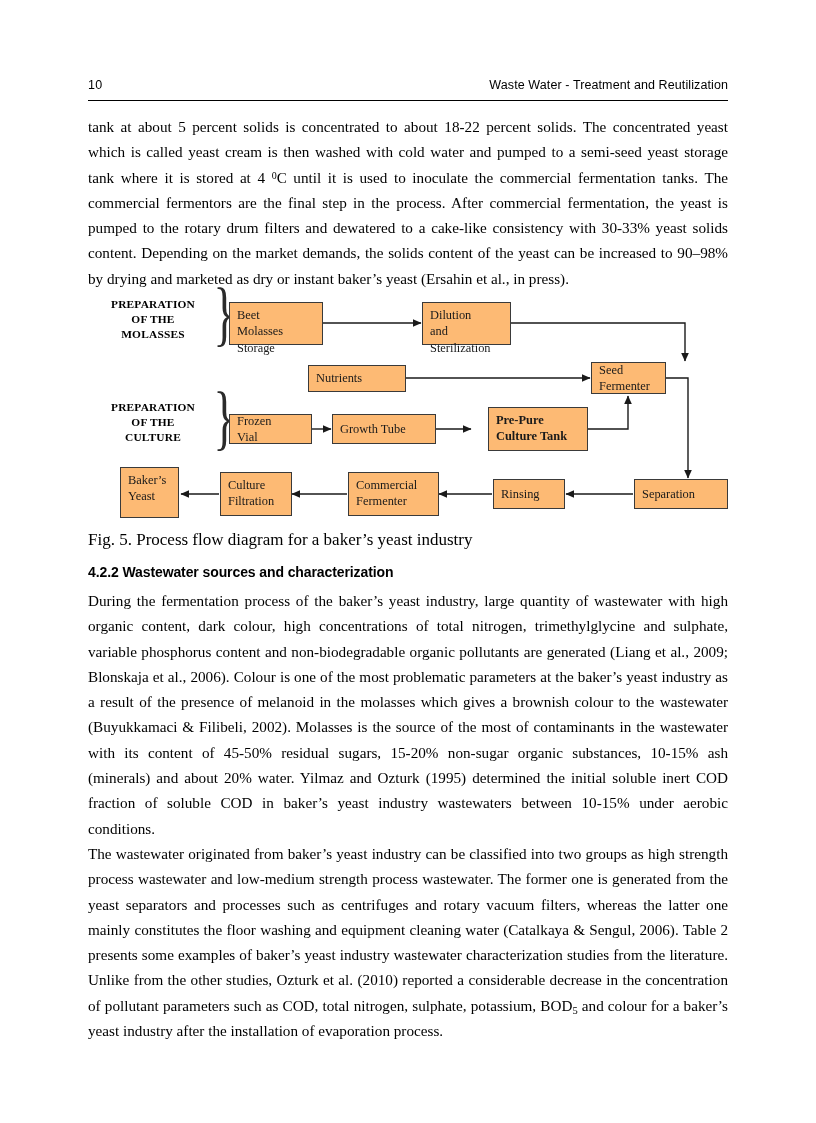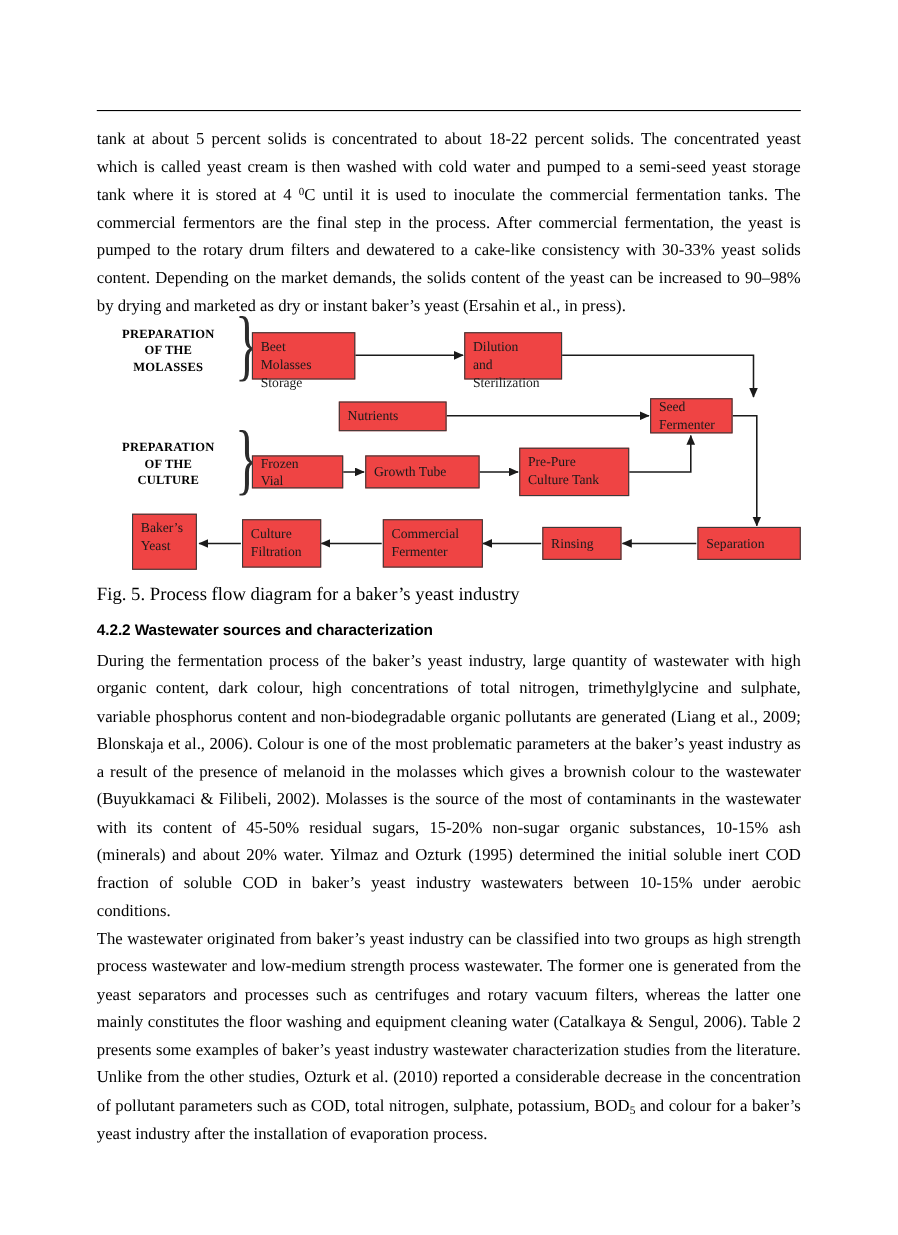--- a/index.html
+++ b/index.html
@@ -106,21 +106,21 @@
     text-align: center;
     letter-spacing: 0.2px;
     white-space: pre-line;
   }
   .grp-molasses { left: 4px; top: 14px; width: 122px; }
   .grp-culture  { left: 4px; top: 117px; width: 122px; }
 
   .node {
     position: absolute;
     border: 1.3px solid #3a3a3a;
-    background: #ef4444;
+    background: #fdba74;
     box-sizing: border-box;
     font-size: 12.4px;
     line-height: 16.4px;
     padding: 4px 19px 0 7px;
     color: #1a1a1a;
   }
   .node.center-v { display: flex; align-items: center; padding-top: 0; }
 
   .brace {
     position: absolute;
@@ -128,20 +128,24 @@
     font-weight: normal;
     color: #2b2b2b;
     line-height: 1;
   }
 </style>
 </head>
 <body>
 
 <div class="page">
 
+  <div class="header">
+    <span class="page-number">10</span>
+    <span class="book-title">Waste Water - Treatment and Reutilization</span>
+  </div>
   <div class="header-rule"></div>
 
   <div class="body-text para-1">tank at about 5 percent solids is concentrated to about 18-22 percent solids. The concentrated yeast which is called yeast cream is then washed with cold water and pumped to a semi-seed yeast storage tank where it is stored at 4 <span class="sup">0</span>C until it is used to inoculate the commercial fermentation tanks. The commercial fermentors are the final step in the process. After commercial fermentation, the yeast is pumped to the rotary drum filters and dewatered to a cake-like consistency with 30-33% yeast solids content. Depending on the market demands, the solids content of the yeast can be increased to 90–98% by drying and marketed as dry or instant baker’s yeast (Ersahin et al., in press).</div>
 
   <div class="diagram">
 
     <svg width="640" height="245" viewBox="0 0 640 245">
       <defs>
         <marker id="ah" markerWidth="9" markerHeight="8" refX="8.4" refY="4" orient="auto" markerUnits="userSpaceOnUse">
           <path d="M0,0 L9,4 L0,8 z" fill="#1a1a1a"></path>
@@ -188,21 +192,21 @@
     <div class="node" style="left:334px; top:19px; width:89px; height:43px;">Dilution and Sterilization</div>
 
     <div class="node center-v" style="left:220px; top:82px; width:98px; height:27px;">Nutrients</div>
 
     <div class="node center-v" style="left:503px; top:79px; width:75px; height:32px;">Seed Fermenter</div>
 
     <div class="node center-v" style="left:141px; top:131px; width:83px; height:30px;">Frozen Vial</div>
 
     <div class="node center-v" style="left:244px; top:131px; width:104px; height:30px;">Growth Tube</div>
 
-    <div class="node" style="left:384px; top:124px; width:100px; height:44px;">Pre-Pure Culture Tank</div>
+    <div class="node" style="left:400px; top:124px; width:100px; height:44px;font-weight:bold;">Pre-Pure Culture Tank</div>
 
     <div class="node center-v" style="left:546px; top:196px; width:94px; height:30px;">Separation</div>
 
     <div class="node center-v" style="left:405px; top:196px; width:72px; height:30px;">Rinsing</div>
 
     <div class="node" style="left:260px; top:189px; width:91px; height:44px;">Commercial Fermenter</div>
 
     <div class="node" style="left:132px; top:189px; width:72px; height:44px;">Culture Filtration</div>
 
     <div class="node" style="left:32px; top:184px; width:59px; height:51px;">Baker’s Yeast</div>

